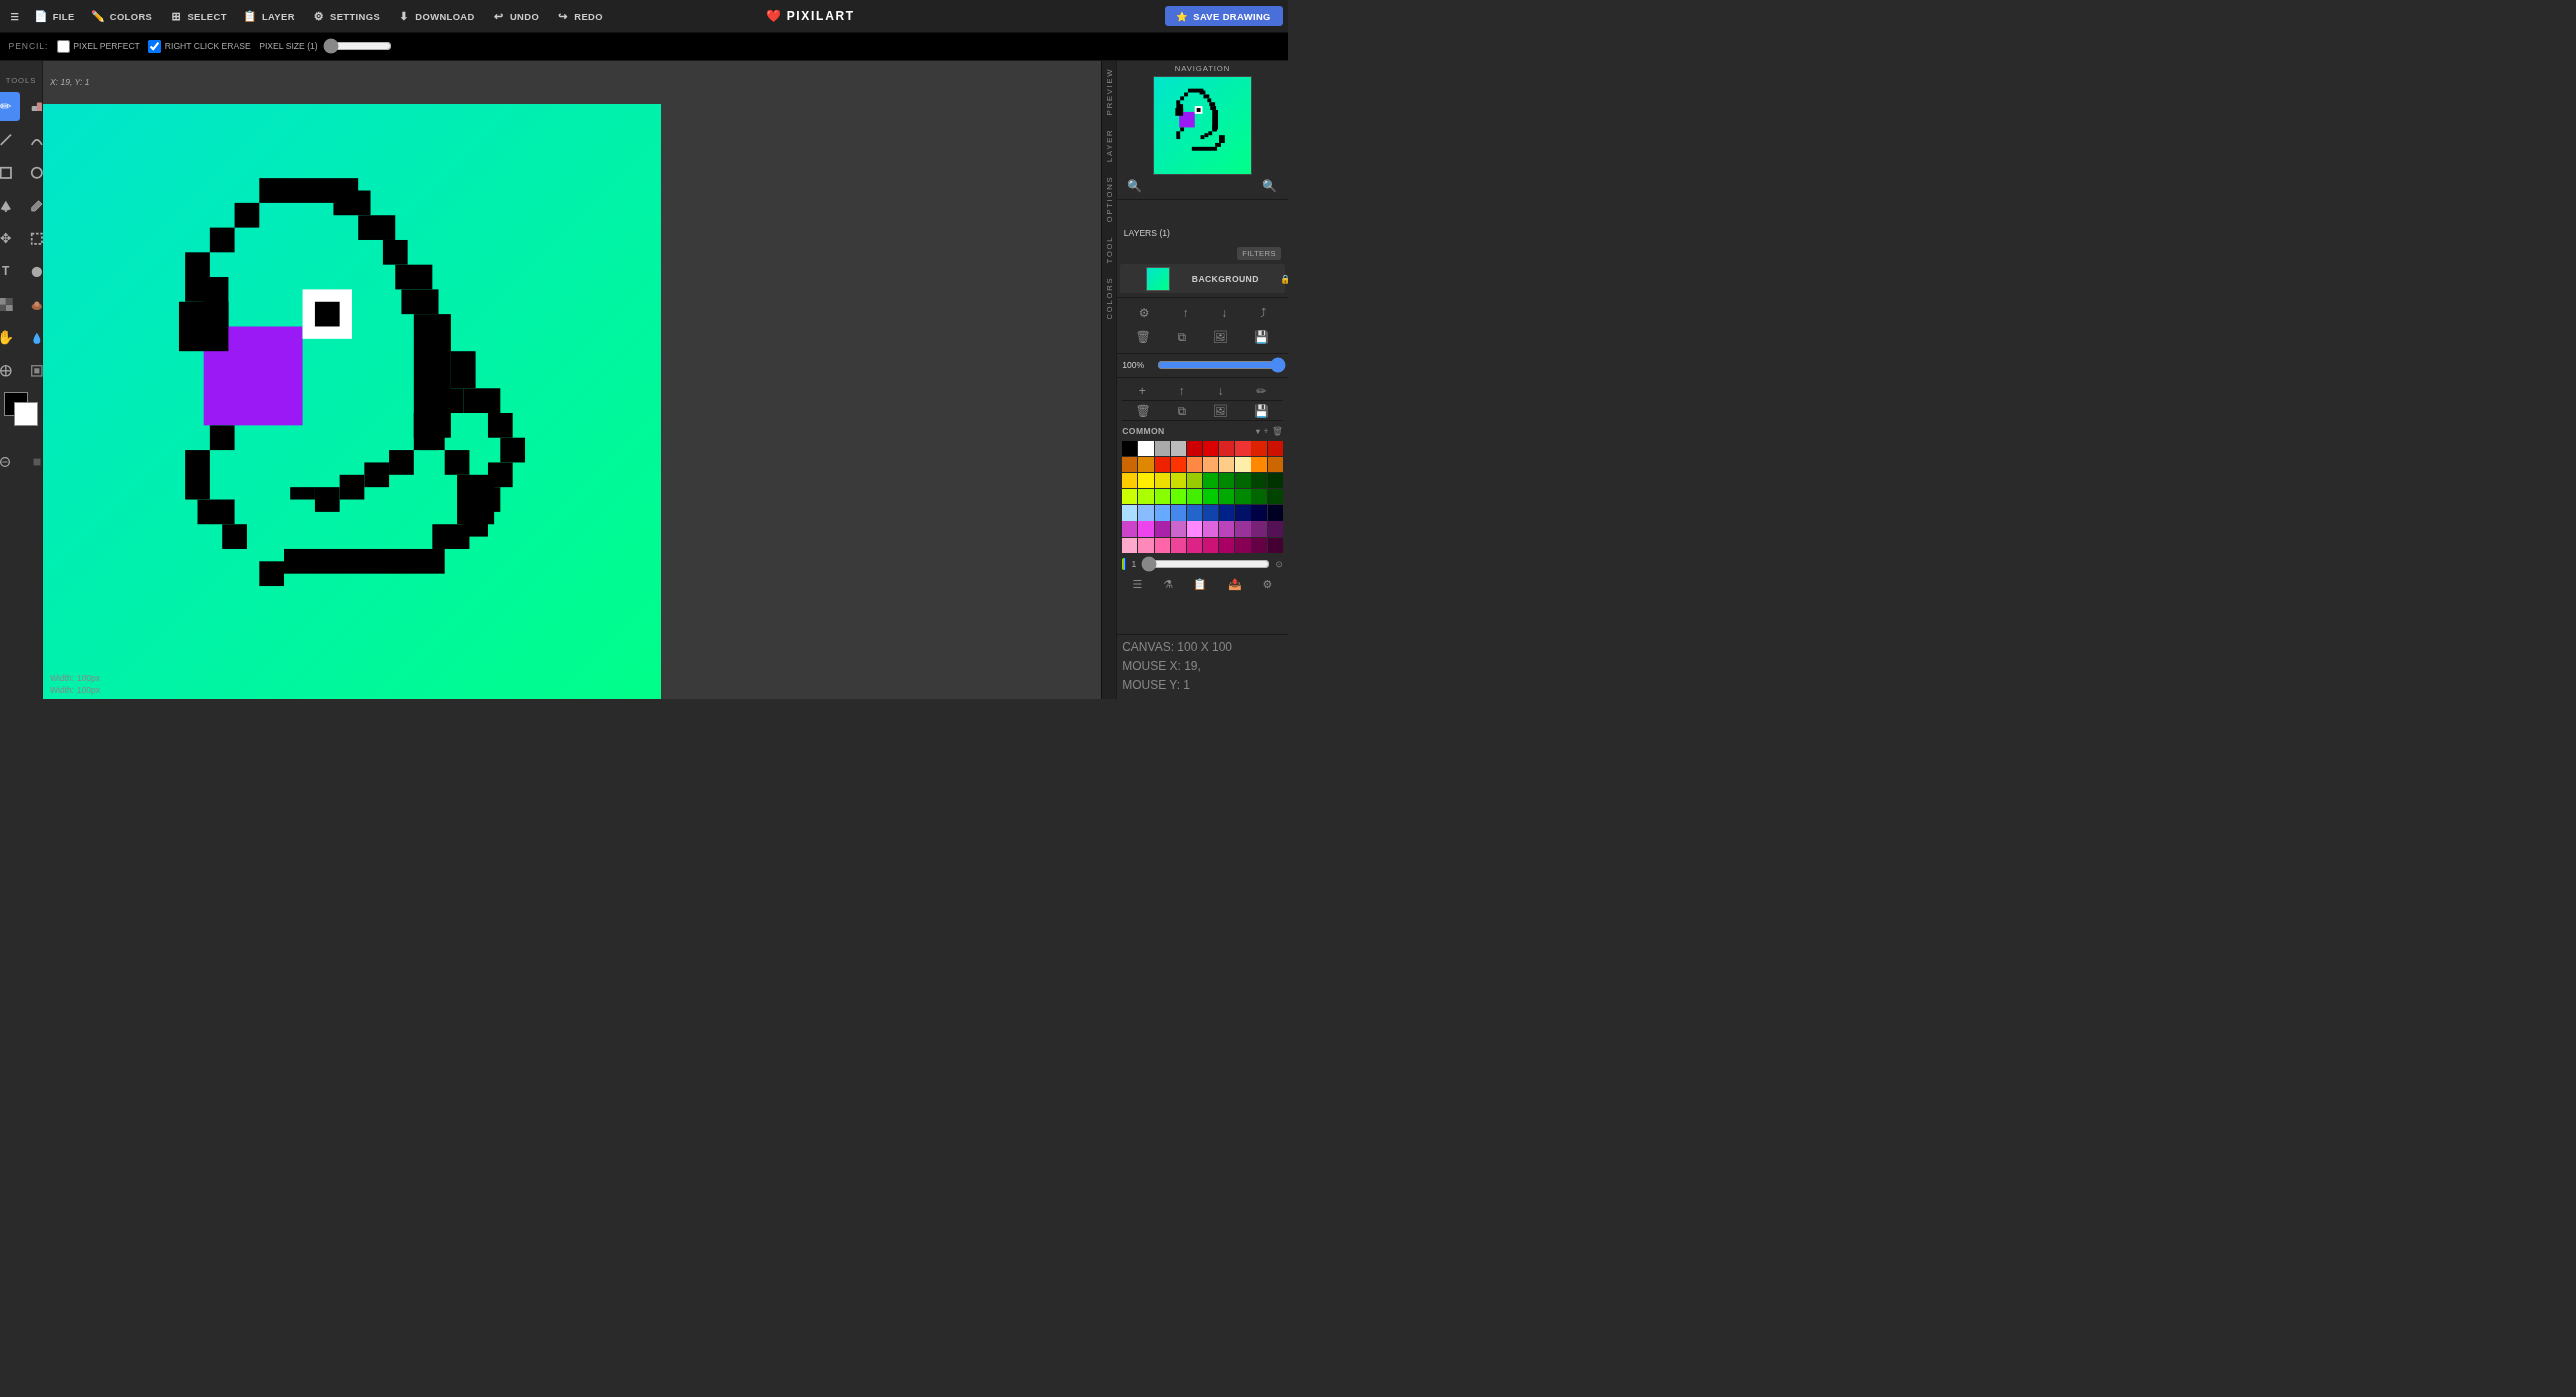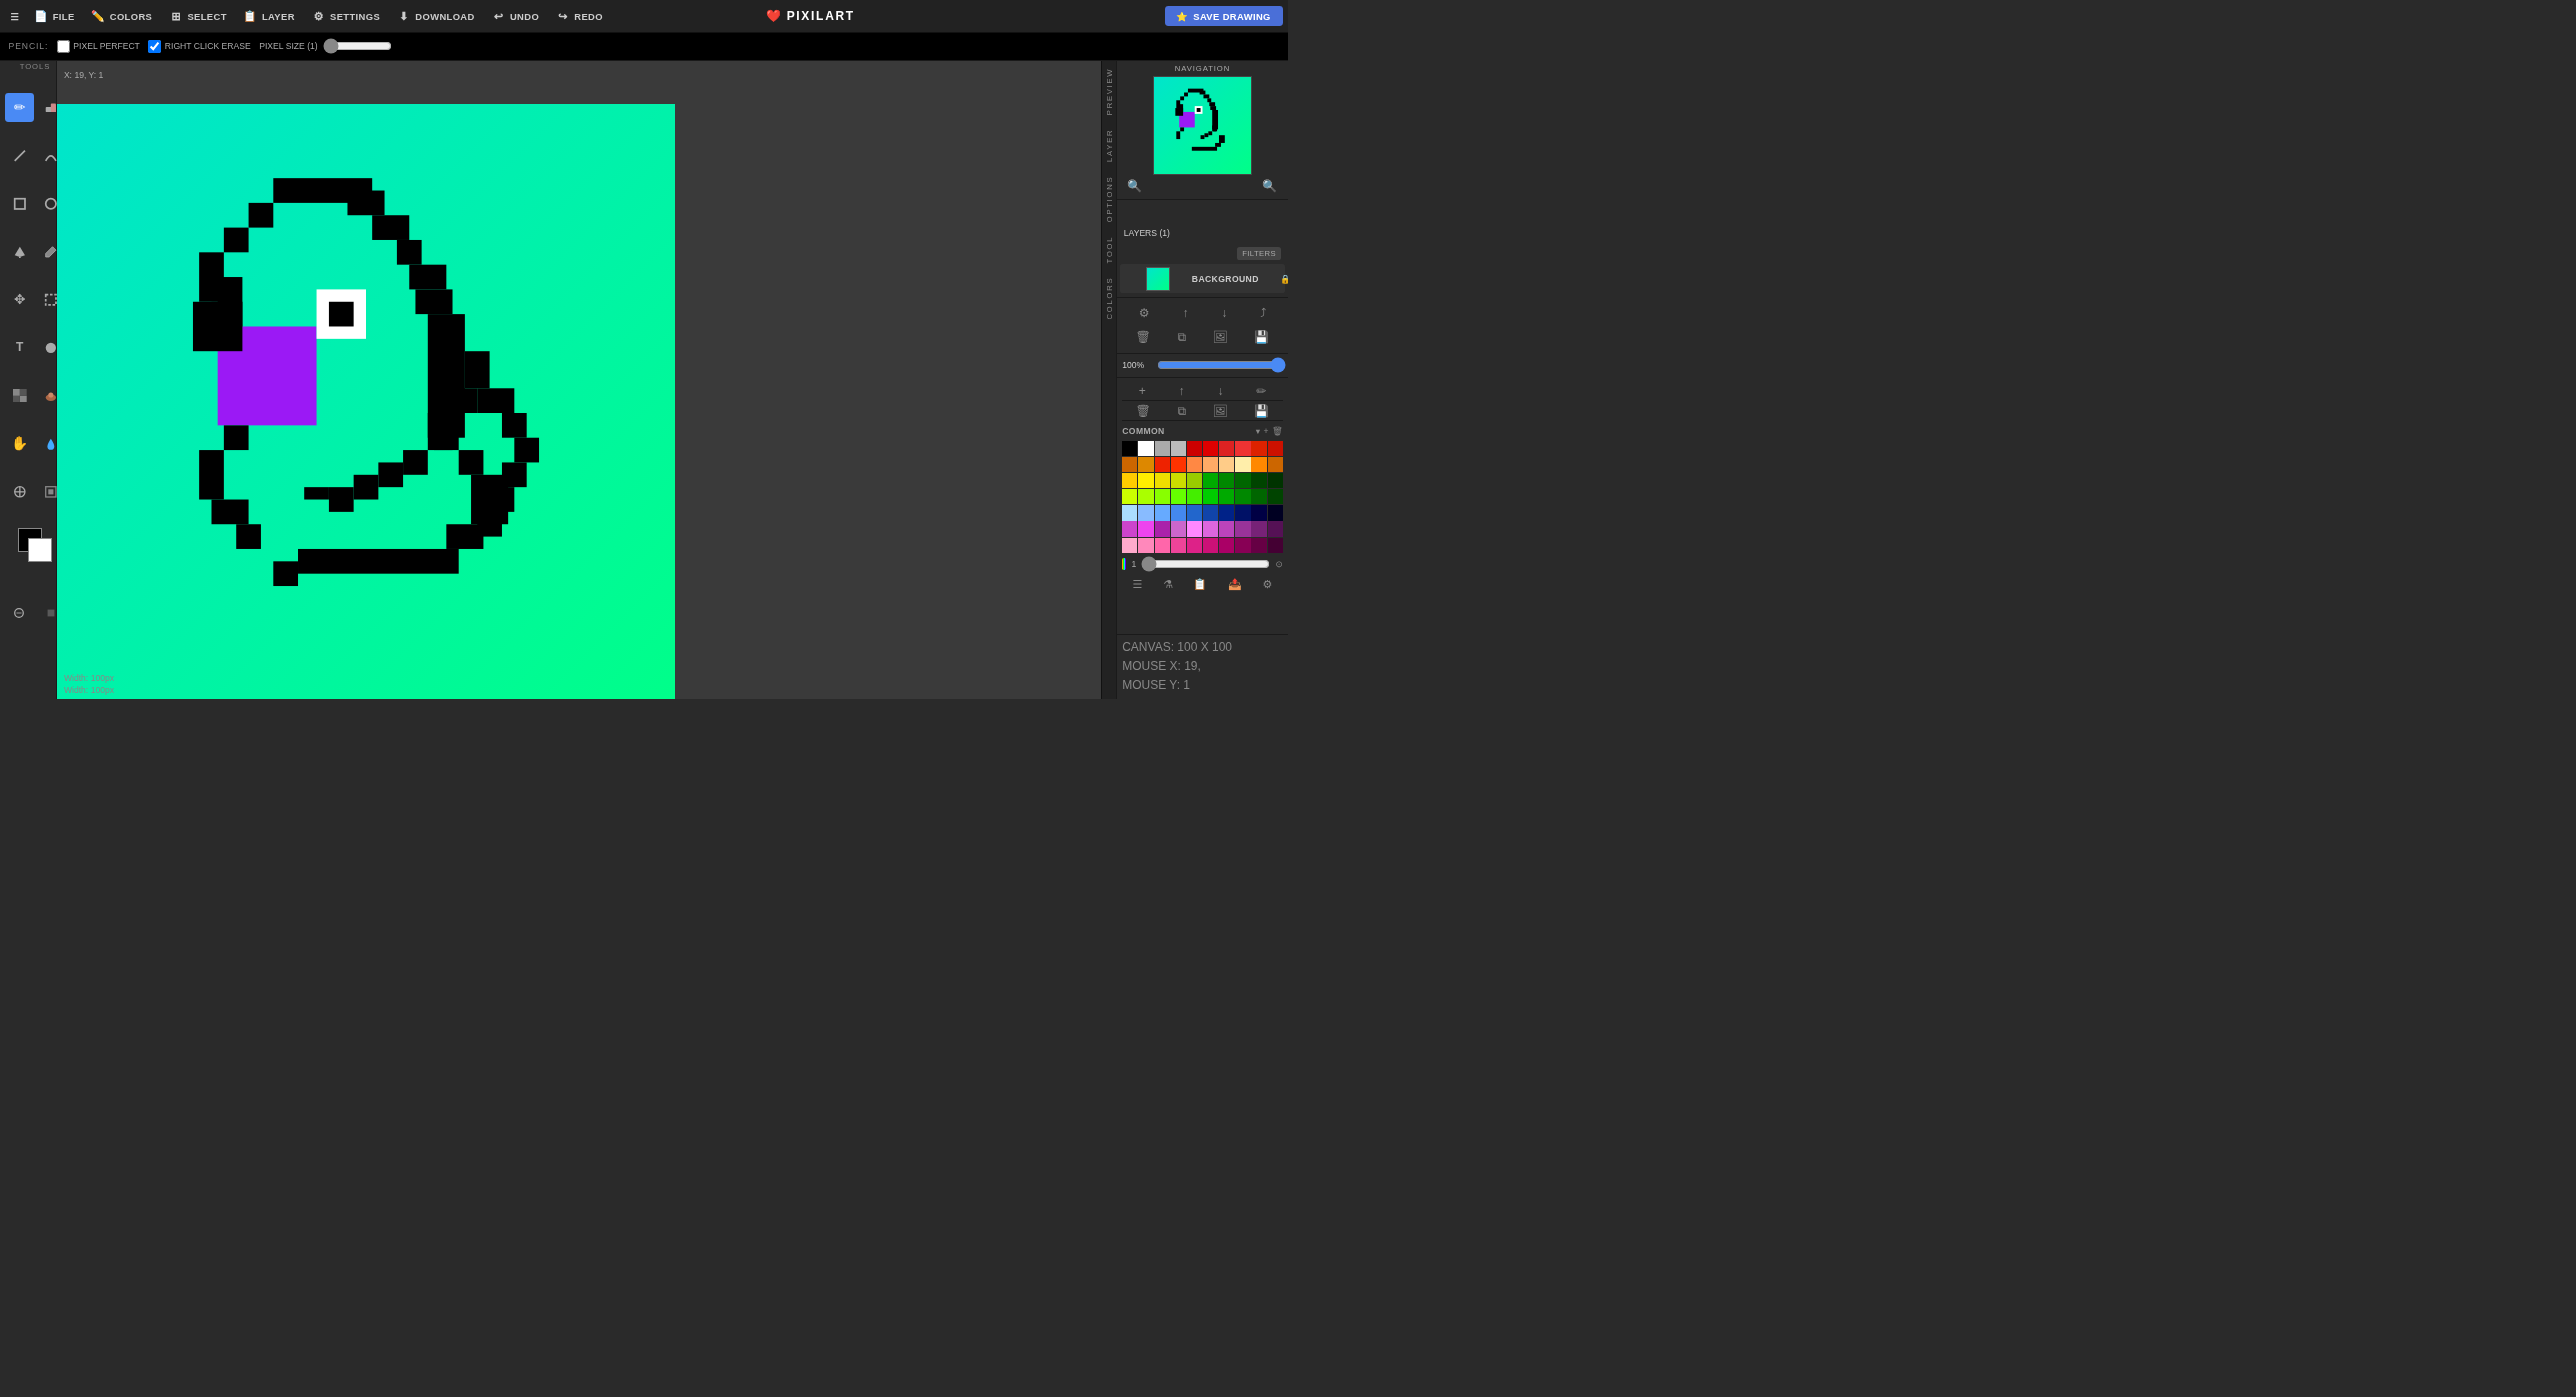--- a/index.html
+++ b/index.html
@@ -125,25 +125,24 @@
       overflow: hidden;
     }
 
     
     .left-tools {
       width: 43px;
       background: #2a2a2a;
       display: flex;
       flex-direction: column;
       align-items: center;
-      padding: 1px 0;
-      gap: 19px;
+      padding: 15px 0;
+      gap: 4px;
       border-right: 0.9px solid #1a1a1a;
       flex-shrink: 0;
-      margin-left: 14px;
     }
     .tools-label {
       color: #888;
       font-size: 7.7px;
       letter-spacing: 0.9px;
       margin-bottom: 3.4px;
     }
     .tool-btn {
       width: 29px;
       height: 29px;
@@ -189,25 +188,26 @@
     .canvas-area {
       flex: 1;
       background: #3a3a3a;
       display: flex;
       flex-direction: column;
       overflow: hidden;
       position: relative;
     }
     .canvas-coords {
       position: absolute;
-      top: 9px;
+      top: 16px;
       left: 6.9px;
       color: #aaa;
       font-size: 8.6px;
       z-index: 10;
+      font-style: italic;
     }
     .canvas-wrapper {
       flex: 1;
       display: flex;
       align-items: flex-start;
       justify-content: flex-start;
       padding: 43px 0 0 0;
       overflow: hidden;
     }
     .pixel-canvas {

